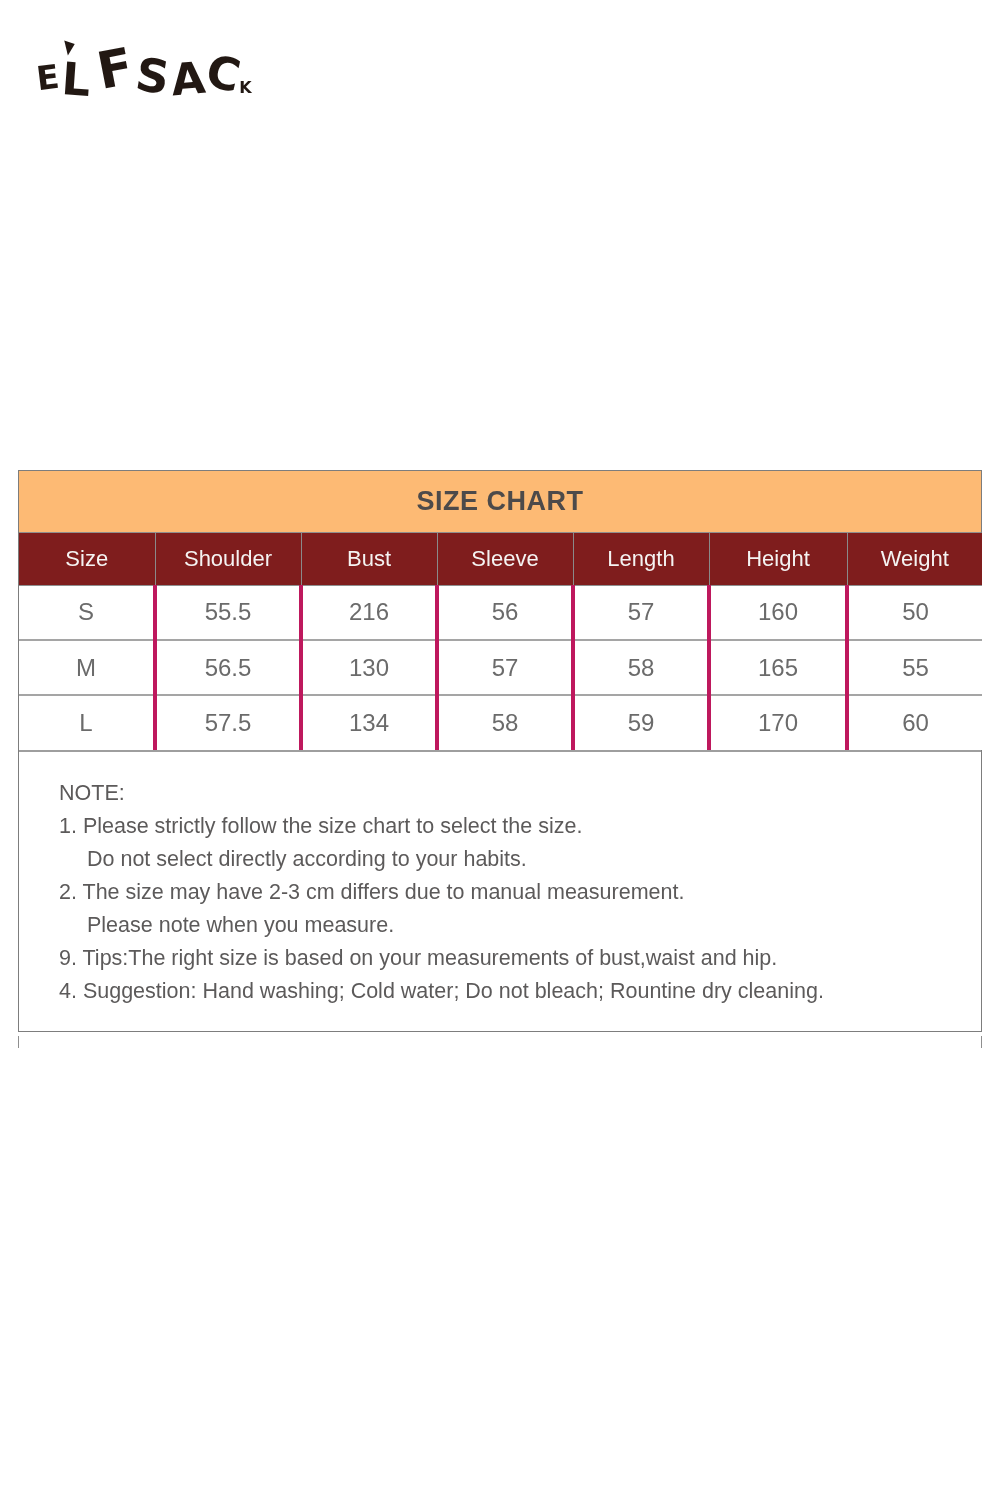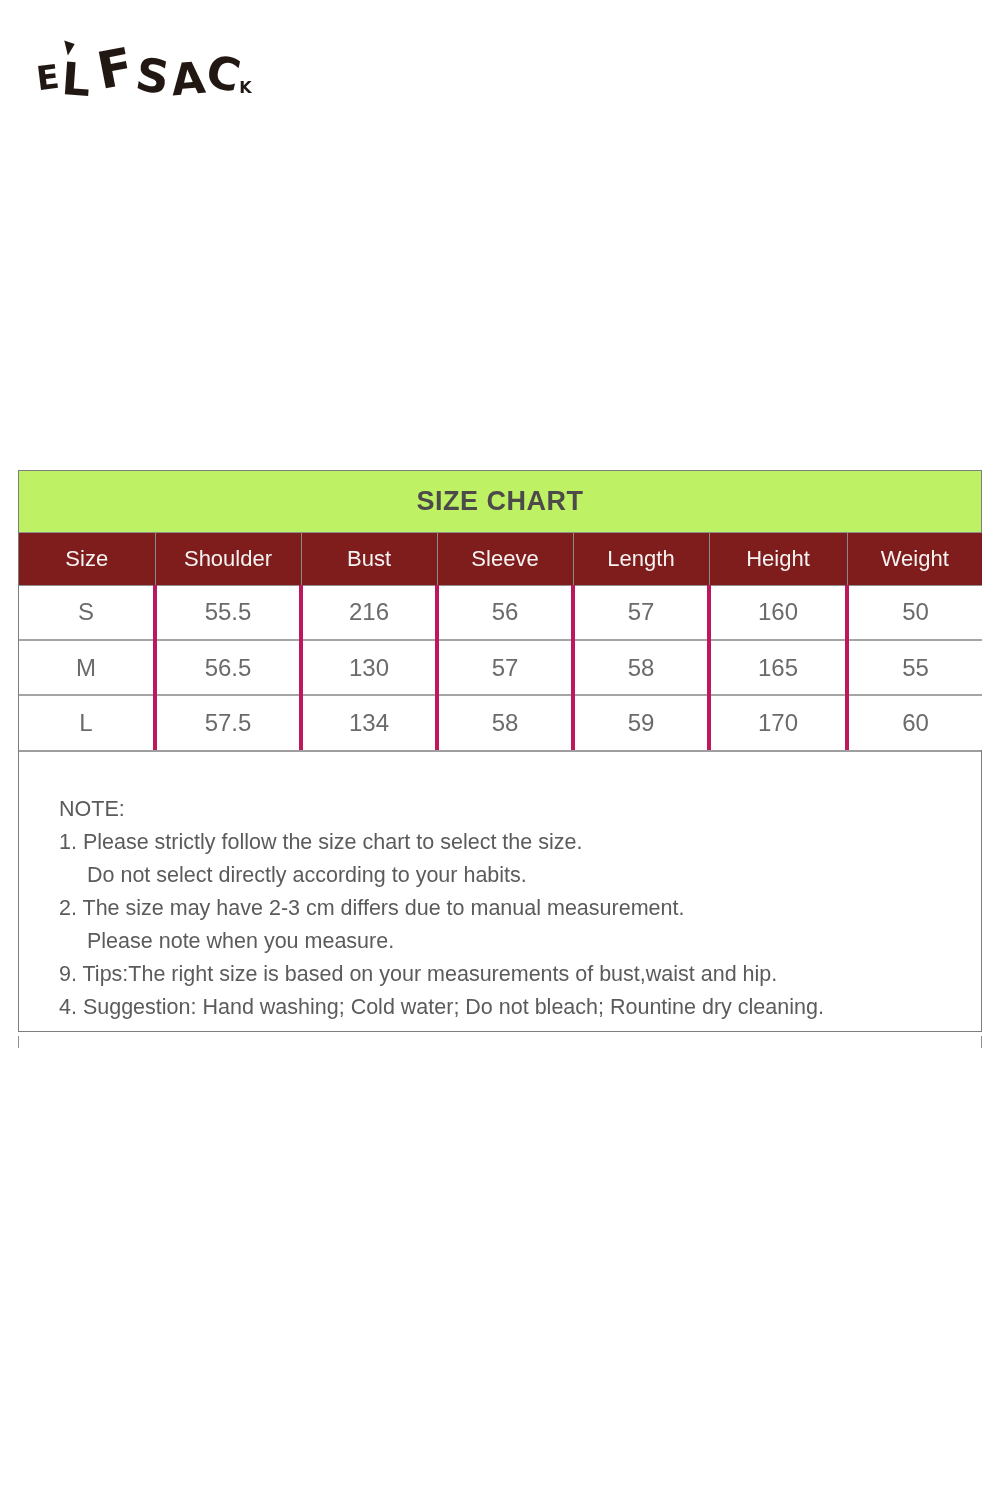--- a/index.html
+++ b/index.html
@@ -39,21 +39,21 @@
 
   
   .chart-box {
     position:absolute; left:18px; top:470px;
     width:964px;
     border:1px solid #7d7d7d;
     background:#ffffff;
   }
   .chart-title {
     height:62px;
-    background:#bef264;
+    background:#fdba74;
     display:flex; align-items:center; justify-content:center;
     font-size:27px; font-weight:bold;
     color:#4d4a4a; letter-spacing:0.5px;
     border-bottom:1px solid #8f8f8f;
   }
   table.size-table {
     width:100%;
     border-collapse:collapse;
     table-layout:fixed;
   }
@@ -77,21 +77,21 @@
     border-left:4px solid #be185d;
     border-bottom:2px solid #a5a5a5;
   }
   .size-table td:first-child { border-left:none; }
   .size-table tr:last-child td { border-bottom:none; }
 
   
   .note-area {
     border-top:2px solid #9e9e9e;
     height:281px;
-    padding:41px 30px 0 40px;
+    padding:25px 30px 0 40px;
     font-size:21.5px;
     color:#5c5a5a;
     line-height:33px;
   }
   .note-line.indent { padding-left:28px; }
 
   
   .stub { position:absolute; width:1px; height:12px; background:#8f8f8f; top:1036px; }
   .stub.left  { left:18px; }
   .stub.right { left:981px; }

